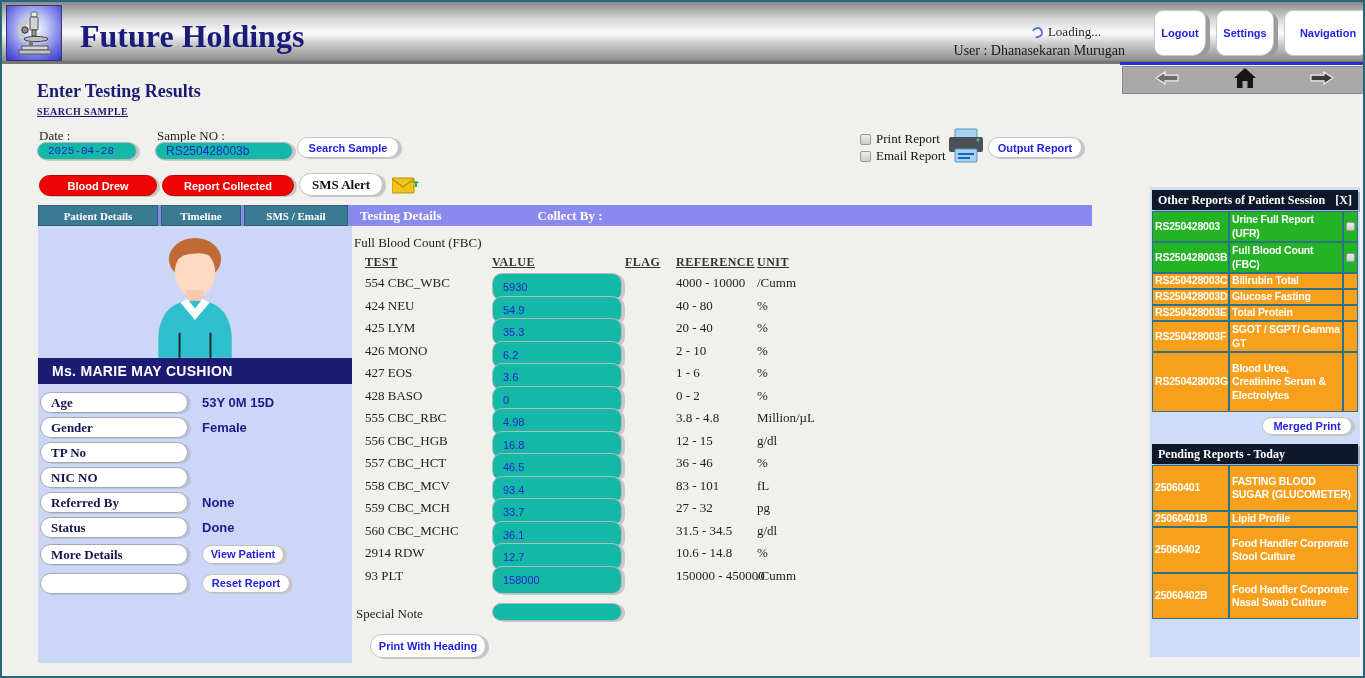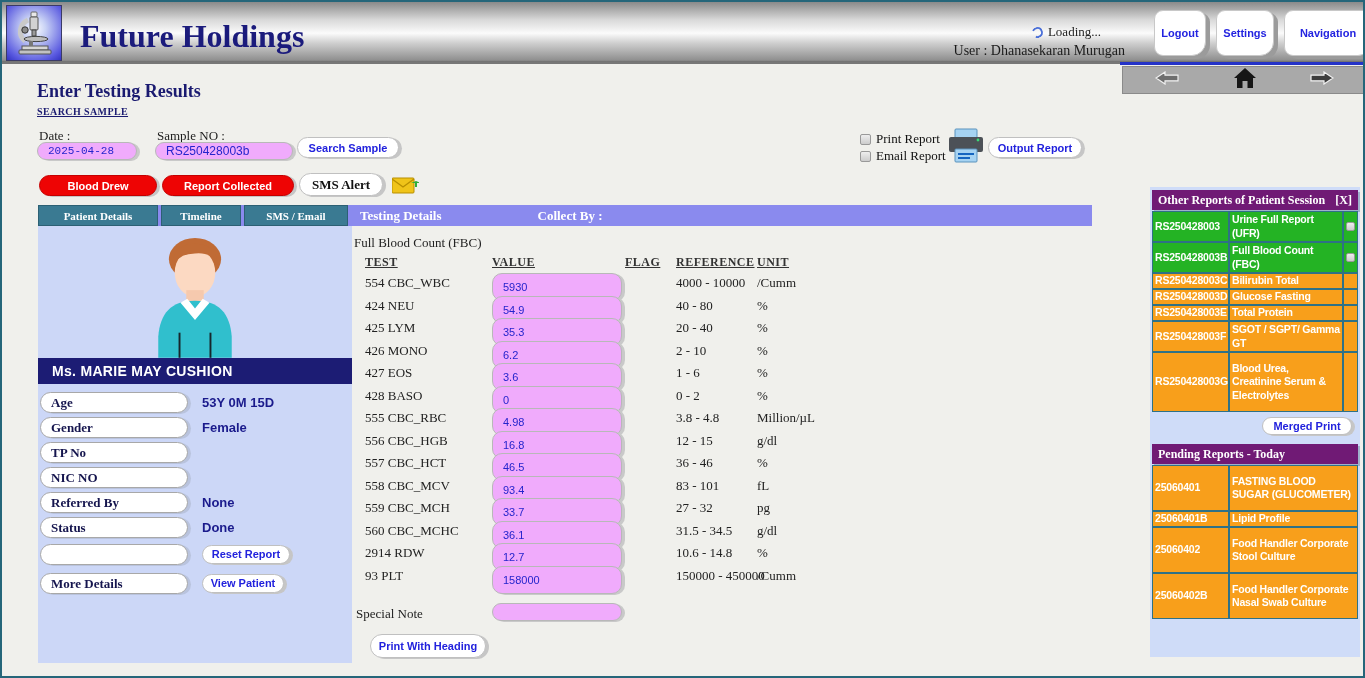--- a/index.html
+++ b/index.html
@@ -33,21 +33,21 @@
   .navbar {
     position:absolute; left:1120px; top:64px; width:245px; height:28px;
     background:#a9a9a9; border:1px solid #8a8a8a;
     display:flex; align-items:center; justify-content:space-between; padding:0 32px;
   }
   
   .page-title { position:absolute; left:35px; top:79px; font-size:18px; font-weight:bold; color:#1a1a70; }
   .search-link { position:absolute; left:35px; top:104px; font-size:10px; font-weight:bold; color:#1a1a70; text-decoration:underline; letter-spacing:.4px; cursor:pointer; }
   .fld-label { position:absolute; font-size:13px; color:#1c1c1c; }
   .pill-input {
-    position:absolute; background:#f0abfc; border:1px solid #b8b8b8; border-radius:10px;
+    position:absolute; background:#14b8a6; border:1px solid #b8b8b8; border-radius:10px;
     box-shadow:3px 1px 0 #c9c9c9; font:11px "Liberation Sans", sans-serif; color:#2424cc;
     padding:8px 10px; outline:none; height:18px;
   }
   .mono { font-family:"Liberation Mono", monospace; font-size:11px; }
   .btn {
     position:absolute; background:#fff; border:1px solid #c0c0c0; border-radius:12px;
     box-shadow:3px 1px 0 #c6c6c6; color:#2222dd; font:bold 11px "Liberation Sans", sans-serif;
     text-align:center; cursor:pointer;
   }
   .btn-red { background:#ee0404; color:#fff; border-color:#c40000; }
@@ -87,21 +87,21 @@
   .c-val  { left:138px; top:1px; width:130px; height:28px; }
   .c-flag { left:271px; top:3px; }
   .c-ref  { left:322px; top:3px; }
   .c-unit { left:403px; top:3px; }
   .note-row { position:absolute; left:0; top:377px; width:100%; height:24px; }
   .note-row .lbl { position:absolute; left:2px; top:3px; }
   .pwh-btn { left:16px; top:408px; width:116px; height:24px; line-height:22px; }
   
   .right-panel { position:absolute; left:1148px; top:185px; width:210px; height:470px; background:#cfdcf8; }
   .rp-header {
-    margin:3px 2px 0; height:20px; background:#701a75; color:#fff;
+    margin:3px 2px 0; height:20px; background:#0f172a; color:#fff;
     font:bold 12px "Liberation Serif", serif; line-height:20px; padding:0 6px;
     display:flex; justify-content:space-between; box-shadow:2px 2px 0 #9fb0cc;
   }
   .rp-table { margin:1px 2px 0; }
   .rp-row { display:flex; }
   .rp-cell {
     border:1px solid #2e7186; color:#fff; font:bold 10.5px "Liberation Sans", sans-serif;
     letter-spacing:-0.2px; line-height:1.25; padding:1px 2px; overflow:hidden;
     display:flex; flex-direction:column; justify-content:center;
   }
@@ -243,26 +243,26 @@
     </div>
     <div class="p-row">
       <div class="p-label">Referred By</div>
       <div class="p-value">None</div>
     </div>
     <div class="p-row">
       <div class="p-label">Status</div>
       <div class="p-value">Done</div>
     </div>
     <div class="p-row" style="height:29px;">
+      <div class="p-label">More Details</div>
+      <button class="btn p-btn">View Patient</button>
+    </div>
+    <div class="p-row" style="height:29px;">
       <div class="p-label"></div>
       <button class="btn p-btn" style="width:88px;">Reset Report</button>
-    </div>
-    <div class="p-row" style="height:29px;">
-      <div class="p-label">More Details</div>
-      <button class="btn p-btn">View Patient</button>
     </div>
   </div>
 
   <div class="test-area">
     <div class="test-title">Full Blood Count (FBC)</div>
     <div class="thead">
       <span style="left:11px;">TEST</span>
       <span style="left:138px;">VALUE</span>
       <span style="left:271px;">FLAG</span>
       <span style="left:322px;">REFERENCE</span>

